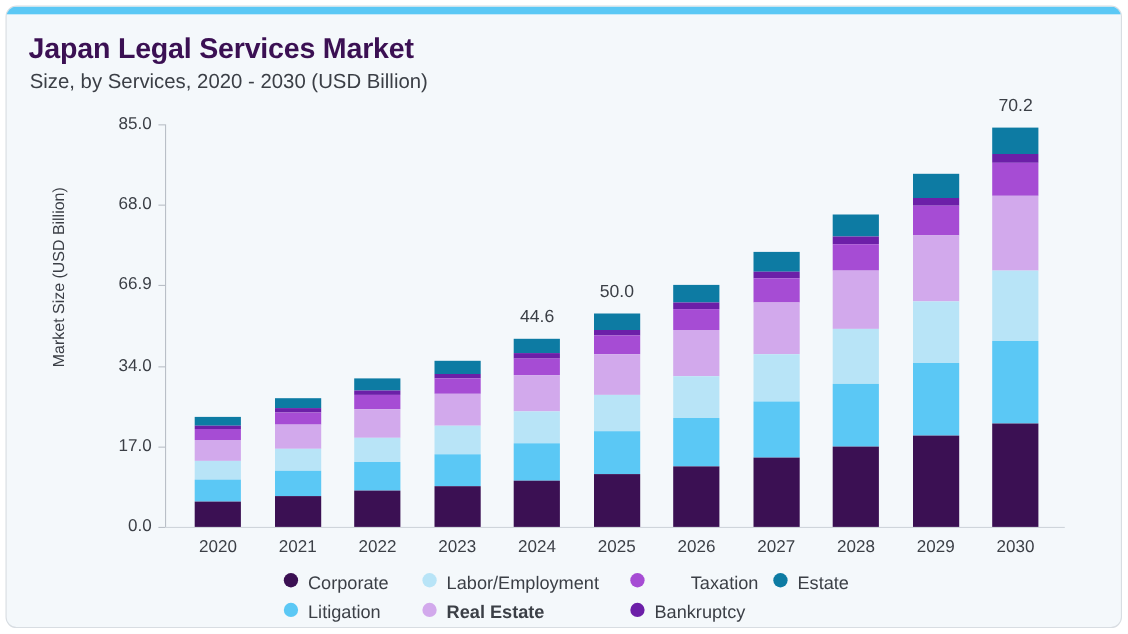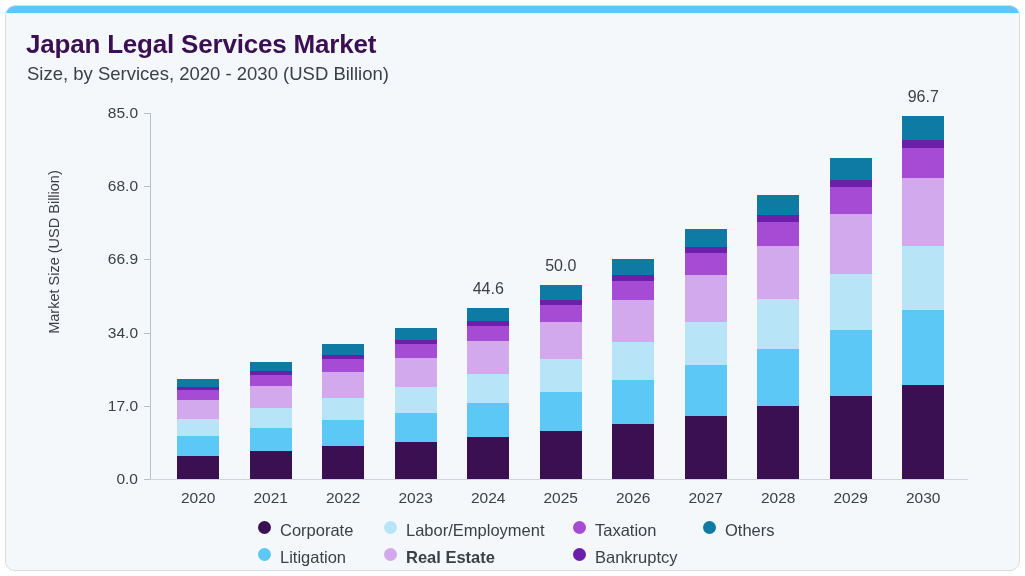--- a/index.html
+++ b/index.html
@@ -364,21 +364,21 @@
         <div class="bar-group" style="left: 896.25px; width: 42px; top: 0px; height: 474px;">
           <div class="bar-stack" style="bottom: 1px;">
             <div class="seg" style="height: 23.6824px; background: rgb(13, 123, 163);"></div>
             <div class="seg" style="height: 8.18118px; background: rgb(108, 31, 168);"></div>
             <div class="seg" style="height: 29.7106px; background: rgb(166, 76, 212);"></div>
             <div class="seg" style="height: 68.0329px; background: rgb(210, 169, 236);"></div>
             <div class="seg" style="height: 63.7271px; background: rgb(184, 228, 247);"></div>
             <div class="seg" style="height: 74.9224px; background: rgb(91, 200, 245);"></div>
             <div class="seg" style="height: 94.2988px; background: rgb(59, 16, 83);"></div>
           </div>
-          <div class="bar-total" style="top: 82.4447px;">96.7</div>
+          <div class="bar-total" style="top: 82.4447px;">70.2</div>
           <div class="xtick-label" style="top: 483px;">2030</div>
         </div>
       </div>
   </div>
 
   <div id="legend">
       <div class="legend-item" style="left: 252px; top: 5px;">
         <span class="legend-dot" style="background: rgb(59, 16, 83);"></span>
         <span class="legend-text">Corporate</span>
       </div>
@@ -387,27 +387,27 @@
         <span class="legend-text">Litigation</span>
       </div>
       <div class="legend-item" style="left: 378px; top: 5px;">
         <span class="legend-dot" style="background: rgb(184, 228, 247);"></span>
         <span class="legend-text">Labor/Employment</span>
       </div>
       <div class="legend-item" style="left: 378px; top: 32px; font-weight: bold;">
         <span class="legend-dot" style="background: rgb(210, 169, 236);"></span>
         <span class="legend-text">Real Estate</span>
       </div>
-      <div class="legend-item" style="left: 567px; top: 5px;">
+      <div class="legend-item" style="left: 567px; top: 5px; gap: 33px;">
         <span class="legend-dot" style="background: rgb(166, 76, 212);"></span>
         <span class="legend-text">Taxation</span>
       </div>
       <div class="legend-item" style="left: 567px; top: 32px;">
         <span class="legend-dot" style="background: rgb(108, 31, 168);"></span>
         <span class="legend-text">Bankruptcy</span>
       </div>
       <div class="legend-item" style="left: 697px; top: 5px;">
         <span class="legend-dot" style="background: rgb(13, 123, 163);"></span>
-        <span class="legend-text">Others</span>
+        <span class="legend-text">Estate</span>
       </div>
     </div>
 
 </div>
 
 </body></html>

